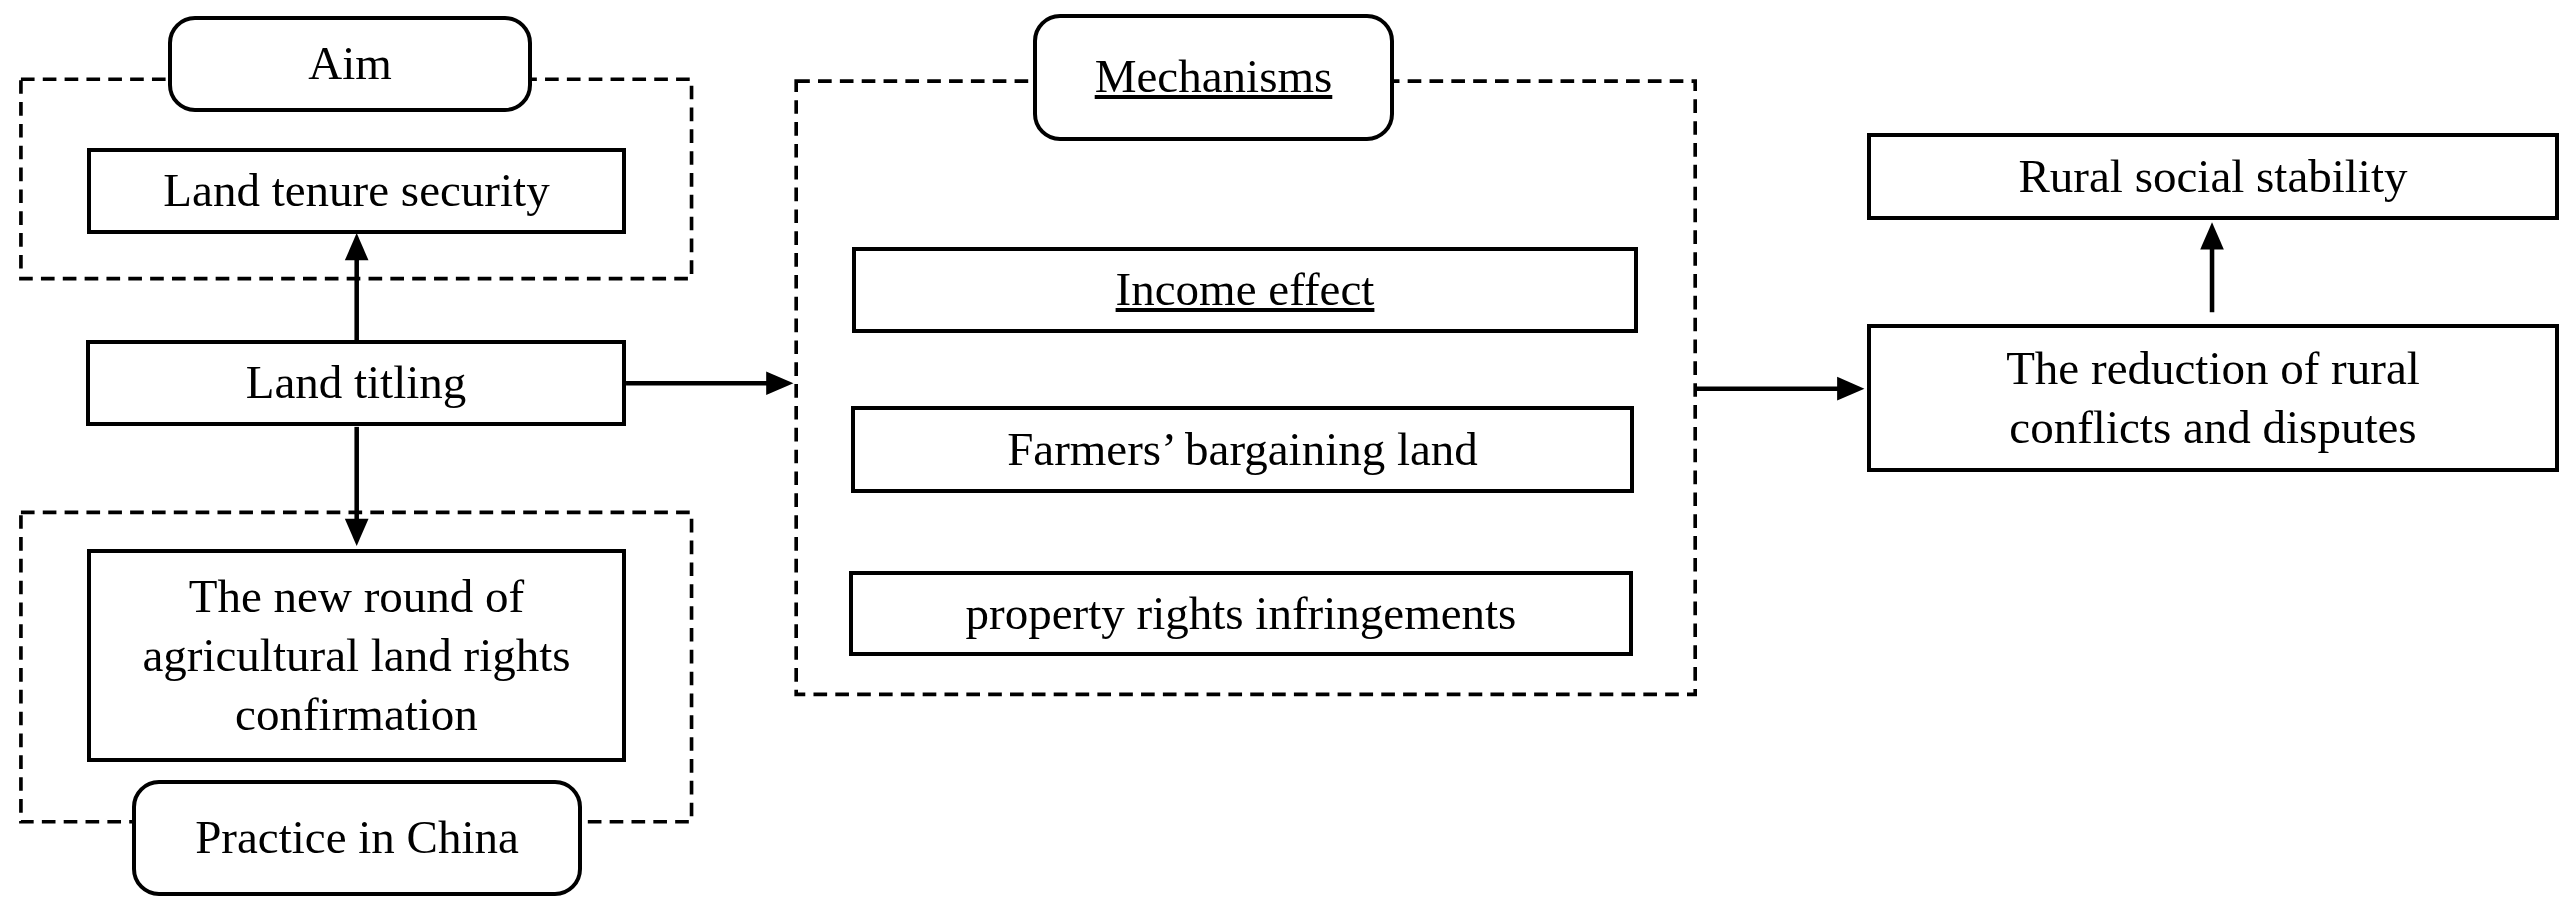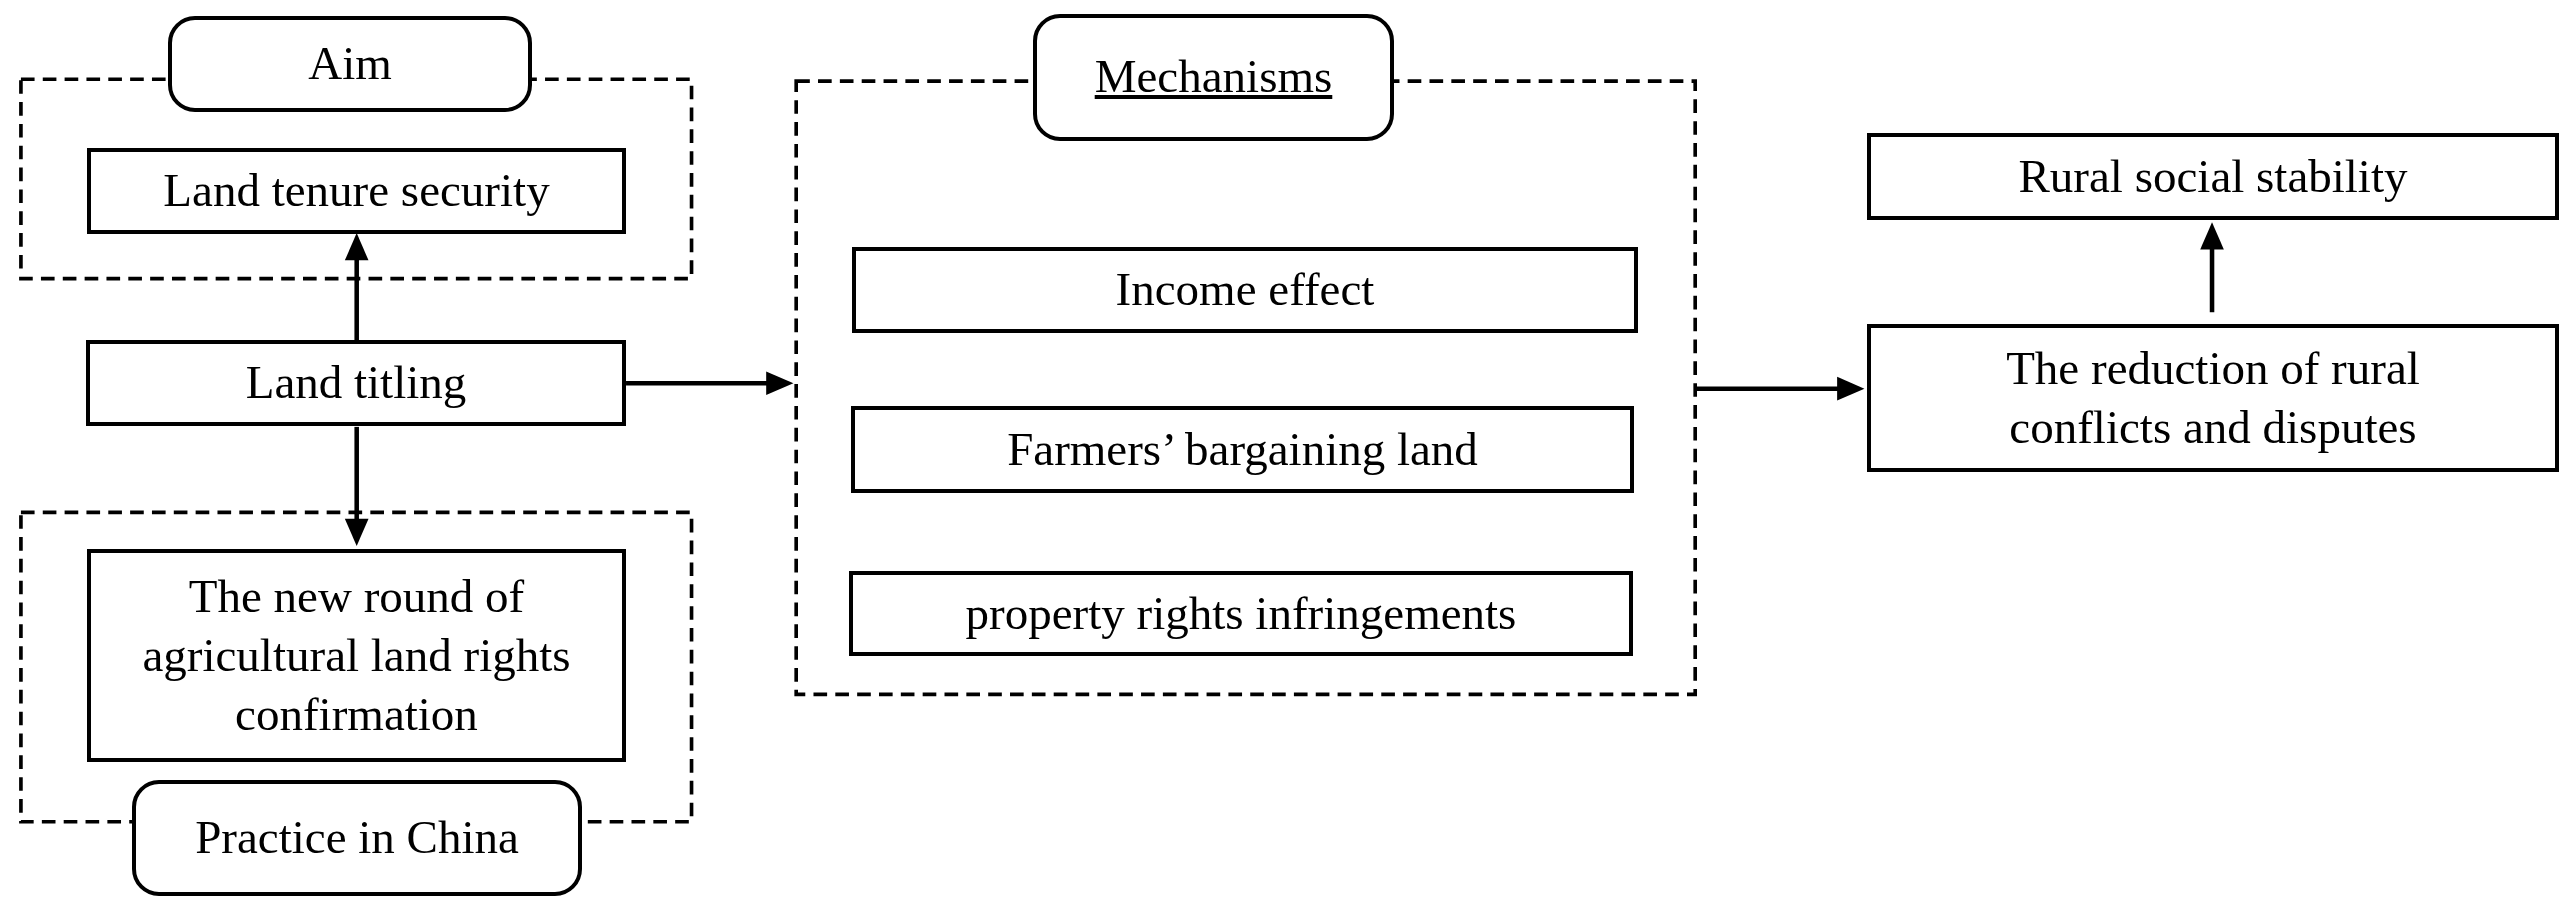--- a/index.html
+++ b/index.html
@@ -13,21 +13,21 @@
     display:flex;align-items:center;justify-content:center;text-align:center;
     font-size:47px;line-height:1.26;z-index:2;
   }
   .pill{border-radius:27px;border-width:4.5px;}
   .node span, .pill span{display:block;}
   
   .n-tenure    {left:87px;  top:148px; width:539px; height:86px;}
   .n-titling   {left:86px;  top:340px; width:540px; height:86px;}
   .n-newround  {left:87px;  top:549px; width:539px; height:213px;justify-content:center;}
   .n-newround span{max-width:437px;}
-  .n-income    {left:852px; top:247px; width:786px; height:86px;}
+  .n-income    {left:852px; top:247px; width:786px; height:86px;text-decoration:underline;}
   .n-farmers   {left:851px; top:406px; width:783px; height:87px;}
   .n-property  {left:849px; top:571px; width:784px; height:85px;}
   .n-rural     {left:1867px;top:133px; width:692px; height:87px;}
   .n-reduction {left:1867px;top:324px; width:692px; height:148px;}
   .n-reduction span{max-width:564px;}
   
   .p-aim       {left:168px; top:15.5px;  width:364px; height:96px;}
   .p-mech      {left:1033px;top:13.6px;  width:361px; height:127px;text-decoration:underline;}
   .p-practice  {left:132px; top:780px; width:450px; height:116px;}
 </style>

